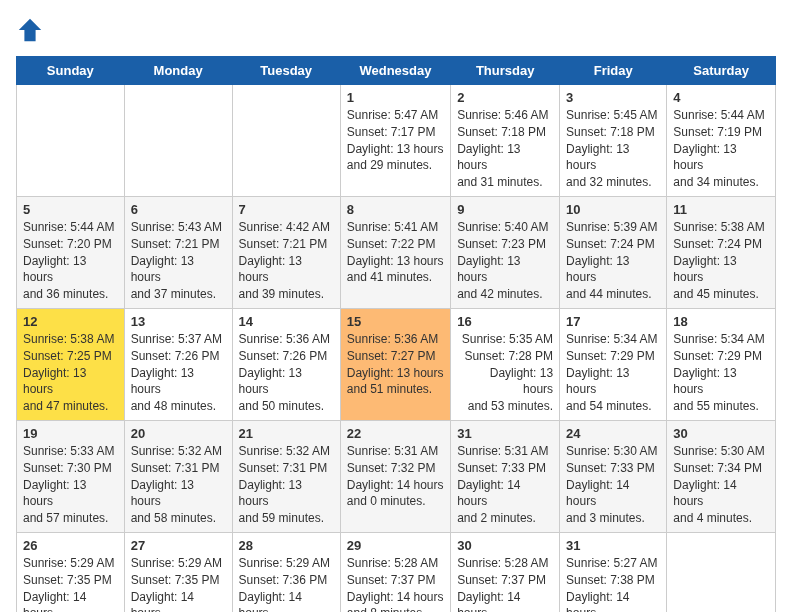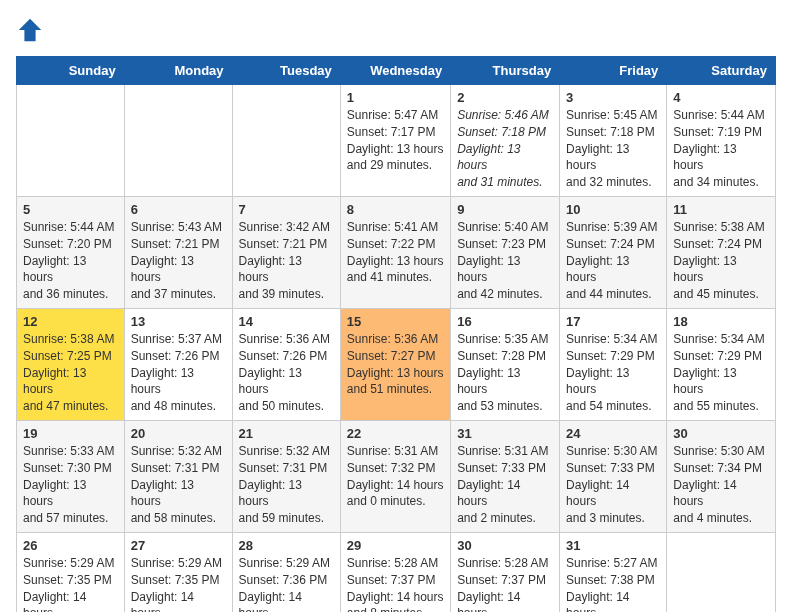--- a/index.html
+++ b/index.html
@@ -48,21 +48,21 @@
       color: #555;
     }
     .calendar {
       width: 100%;
       border-collapse: collapse;
       border: 1px solid #ccc;
     }
     .calendar th {
       background-color: #1a5fa8;
       color: #fff;
-      text-align: right;
+      text-align: center;
       padding: 6px 8px;
       font-size: 13px;
       border: 1px solid #1a5fa8;
     }
     .calendar td {
       vertical-align: top;
       padding: 5px 6px;
       border: 1px solid #ccc;
       width: 113px;
       min-height: 80px;
@@ -129,21 +129,21 @@
         <td class="empty-cell"></td>
         <td style="background: rgb(255, 255, 255);">
           <span class="day-num">1</span>
           <div class="day-info" style="white-space: pre-line;">Sunrise: 5:47 AM
 Sunset: 7:17 PM
 Daylight: 13 hours
 and 29 minutes.</div>
         </td>
         <td style="background: rgb(255, 255, 255);">
           <span class="day-num">2</span>
-          <div class="day-info" style="white-space: pre-line; font-style: italic;">Sunrise: 5:46 AM
+          <div class="day-info" style="white-space: pre-line;">Sunrise: 5:46 AM
 Sunset: 7:18 PM
 Daylight: 13 hours
 and 31 minutes.</div>
         </td>
         <td style="background: rgb(255, 255, 255);">
           <span class="day-num">3</span>
           <div class="day-info" style="white-space: pre-line;">Sunrise: 5:45 AM
 Sunset: 7:18 PM
 Daylight: 13 hours
 and 32 minutes.</div>
@@ -166,21 +166,21 @@
         </td>
         <td style="background: rgb(245, 245, 245);">
           <span class="day-num">6</span>
           <div class="day-info" style="white-space: pre-line;">Sunrise: 5:43 AM
 Sunset: 7:21 PM
 Daylight: 13 hours
 and 37 minutes.</div>
         </td>
         <td style="background: rgb(245, 245, 245);">
           <span class="day-num">7</span>
-          <div class="day-info" style="white-space: pre-line;">Sunrise: 3:42 AM
+          <div class="day-info" style="white-space: pre-line;">Sunrise: 4:42 AM
 Sunset: 7:21 PM
 Daylight: 13 hours
 and 39 minutes.</div>
         </td>
         <td style="background: rgb(245, 245, 245);">
           <span class="day-num">8</span>
           <div class="day-info" style="white-space: pre-line;">Sunrise: 5:41 AM
 Sunset: 7:22 PM
 Daylight: 13 hours
 and 41 minutes.</div>
@@ -231,21 +231,21 @@
         </td>
         <td style="background: #fdba74;">
           <span class="day-num">15</span>
           <div class="day-info" style="white-space: pre-line;">Sunrise: 5:36 AM
 Sunset: 7:27 PM
 Daylight: 13 hours
 and 51 minutes.</div>
         </td>
         <td style="background: rgb(255, 255, 255);">
           <span class="day-num">16</span>
-          <div class="day-info" style="white-space: pre-line;">Sunrise: 5:35 AM
+          <div class="day-info" style="white-space: pre-line; text-align: right;">Sunrise: 5:35 AM
 Sunset: 7:28 PM
 Daylight: 13 hours
 and 53 minutes.</div>
         </td>
         <td style="background: rgb(255, 255, 255);">
           <span class="day-num">17</span>
           <div class="day-info" style="white-space: pre-line;">Sunrise: 5:34 AM
 Sunset: 7:29 PM
 Daylight: 13 hours
 and 54 minutes.</div>

